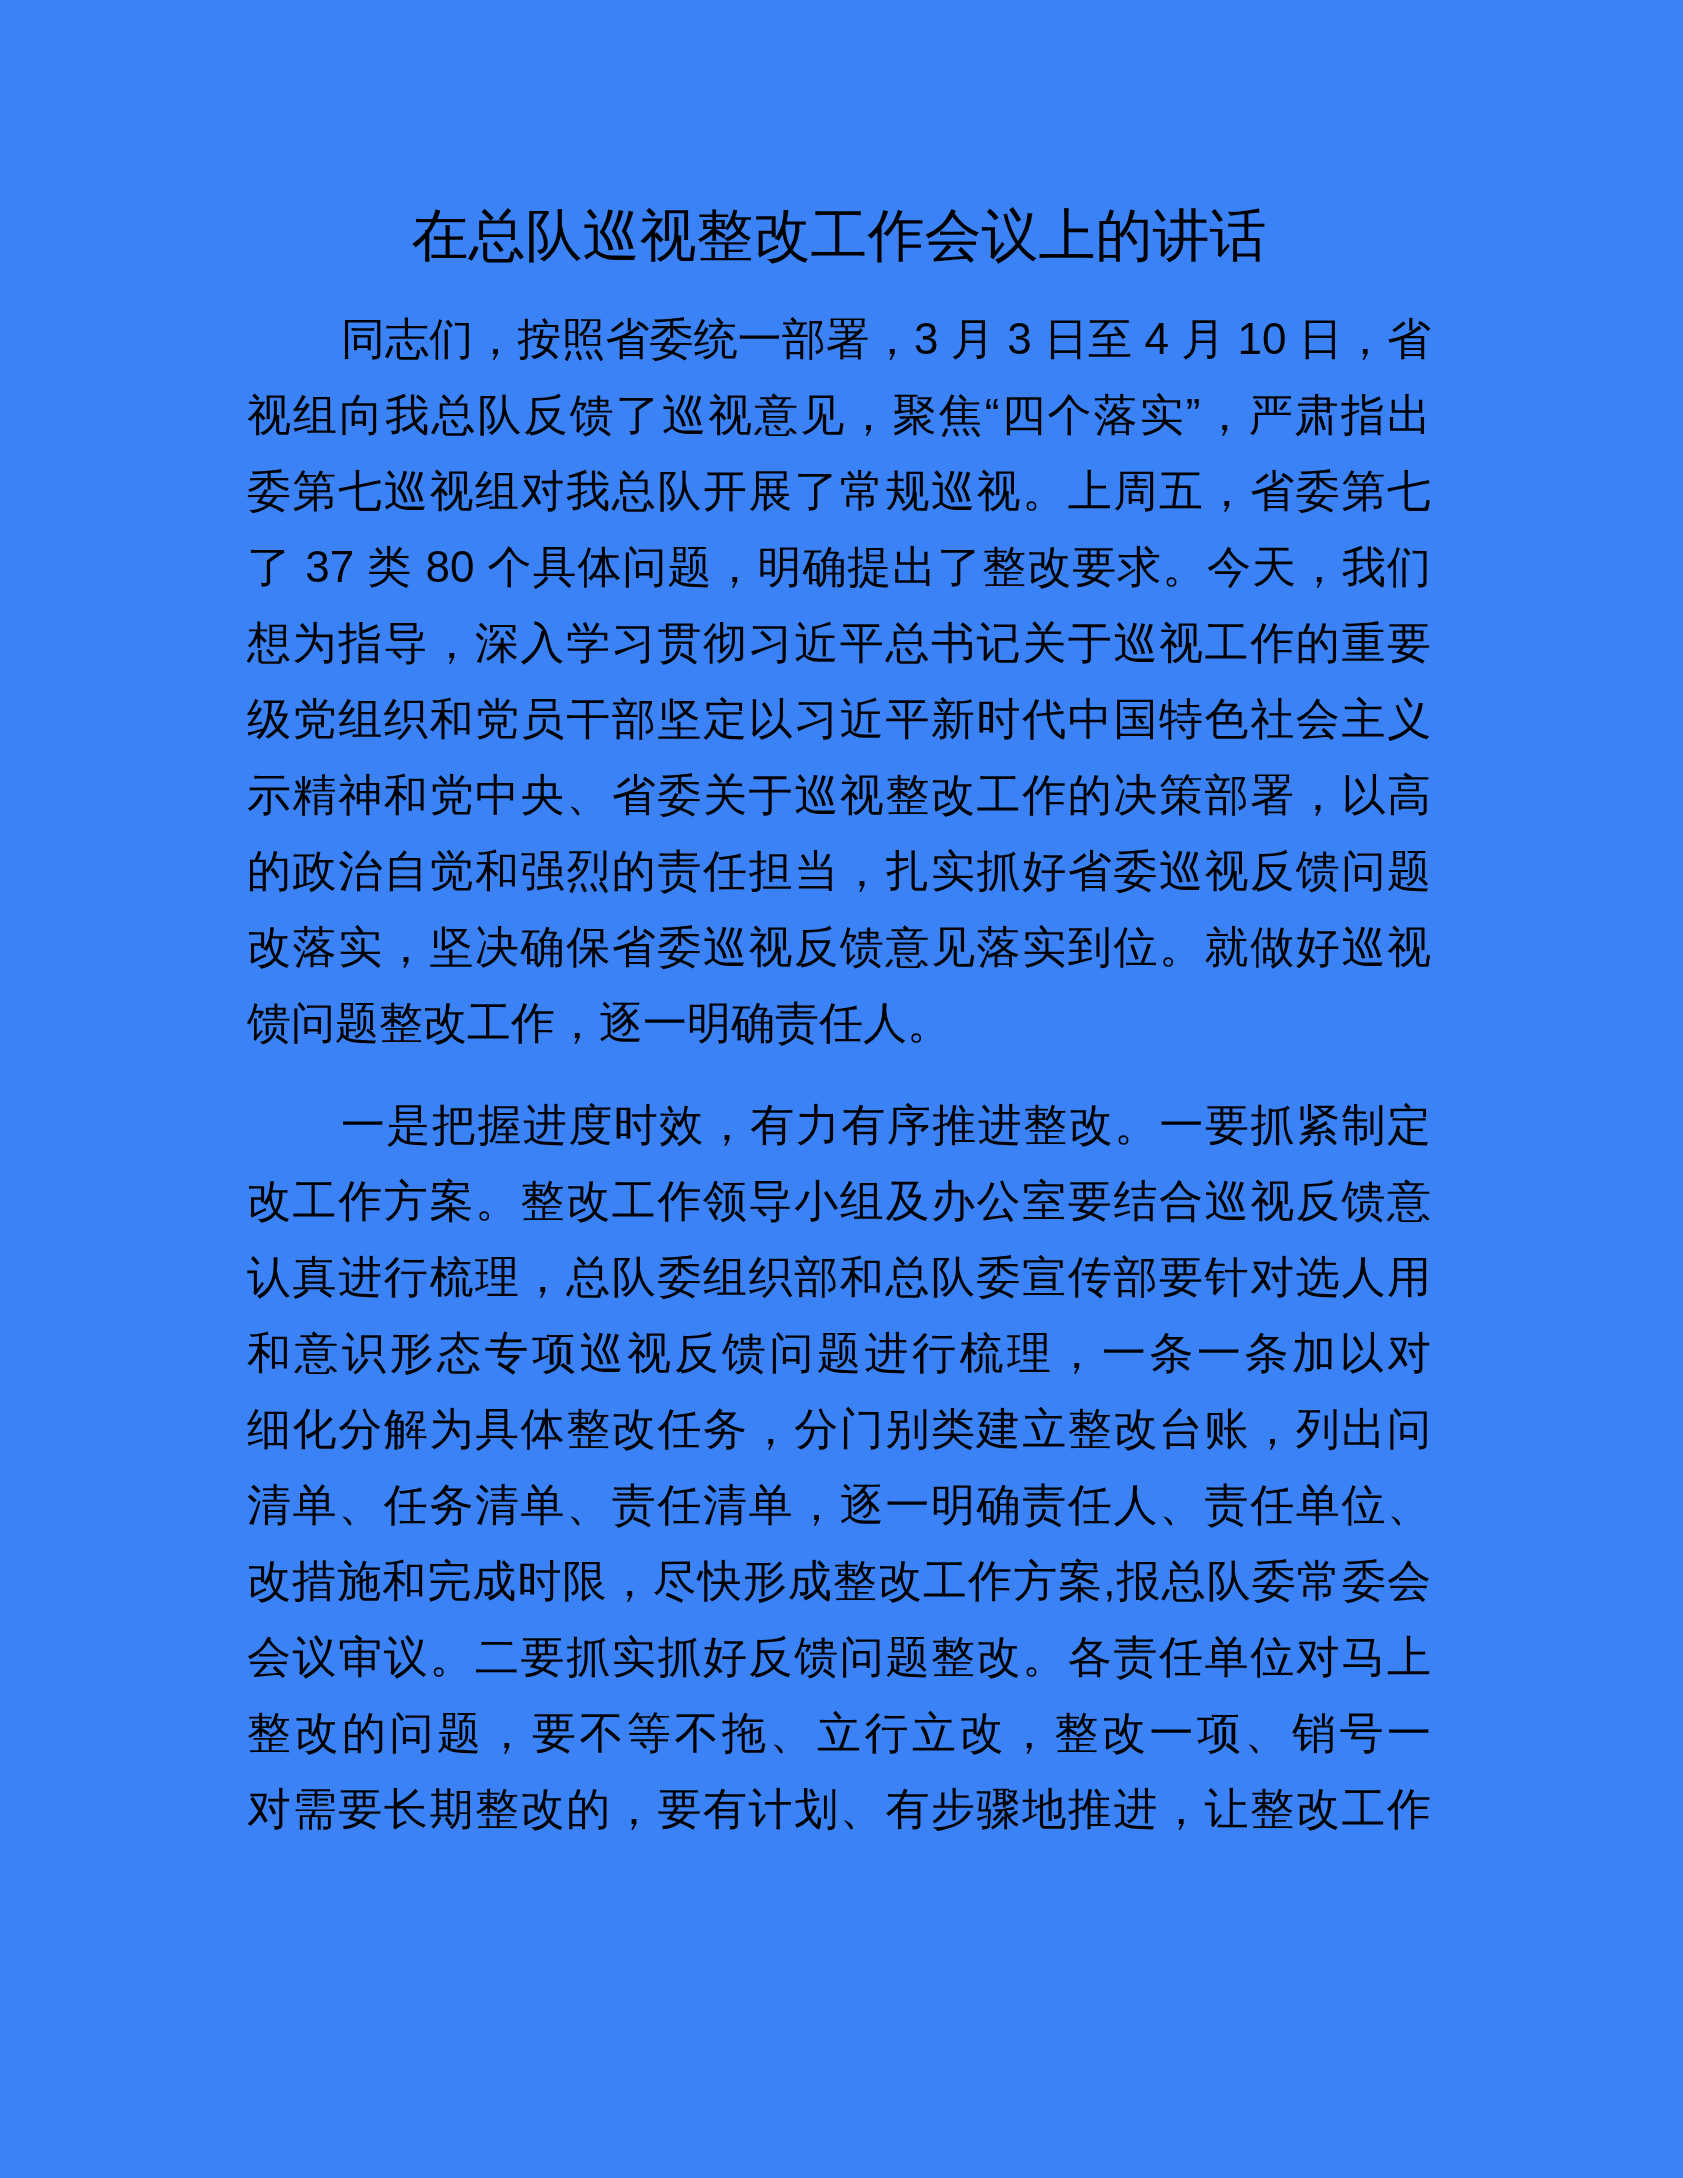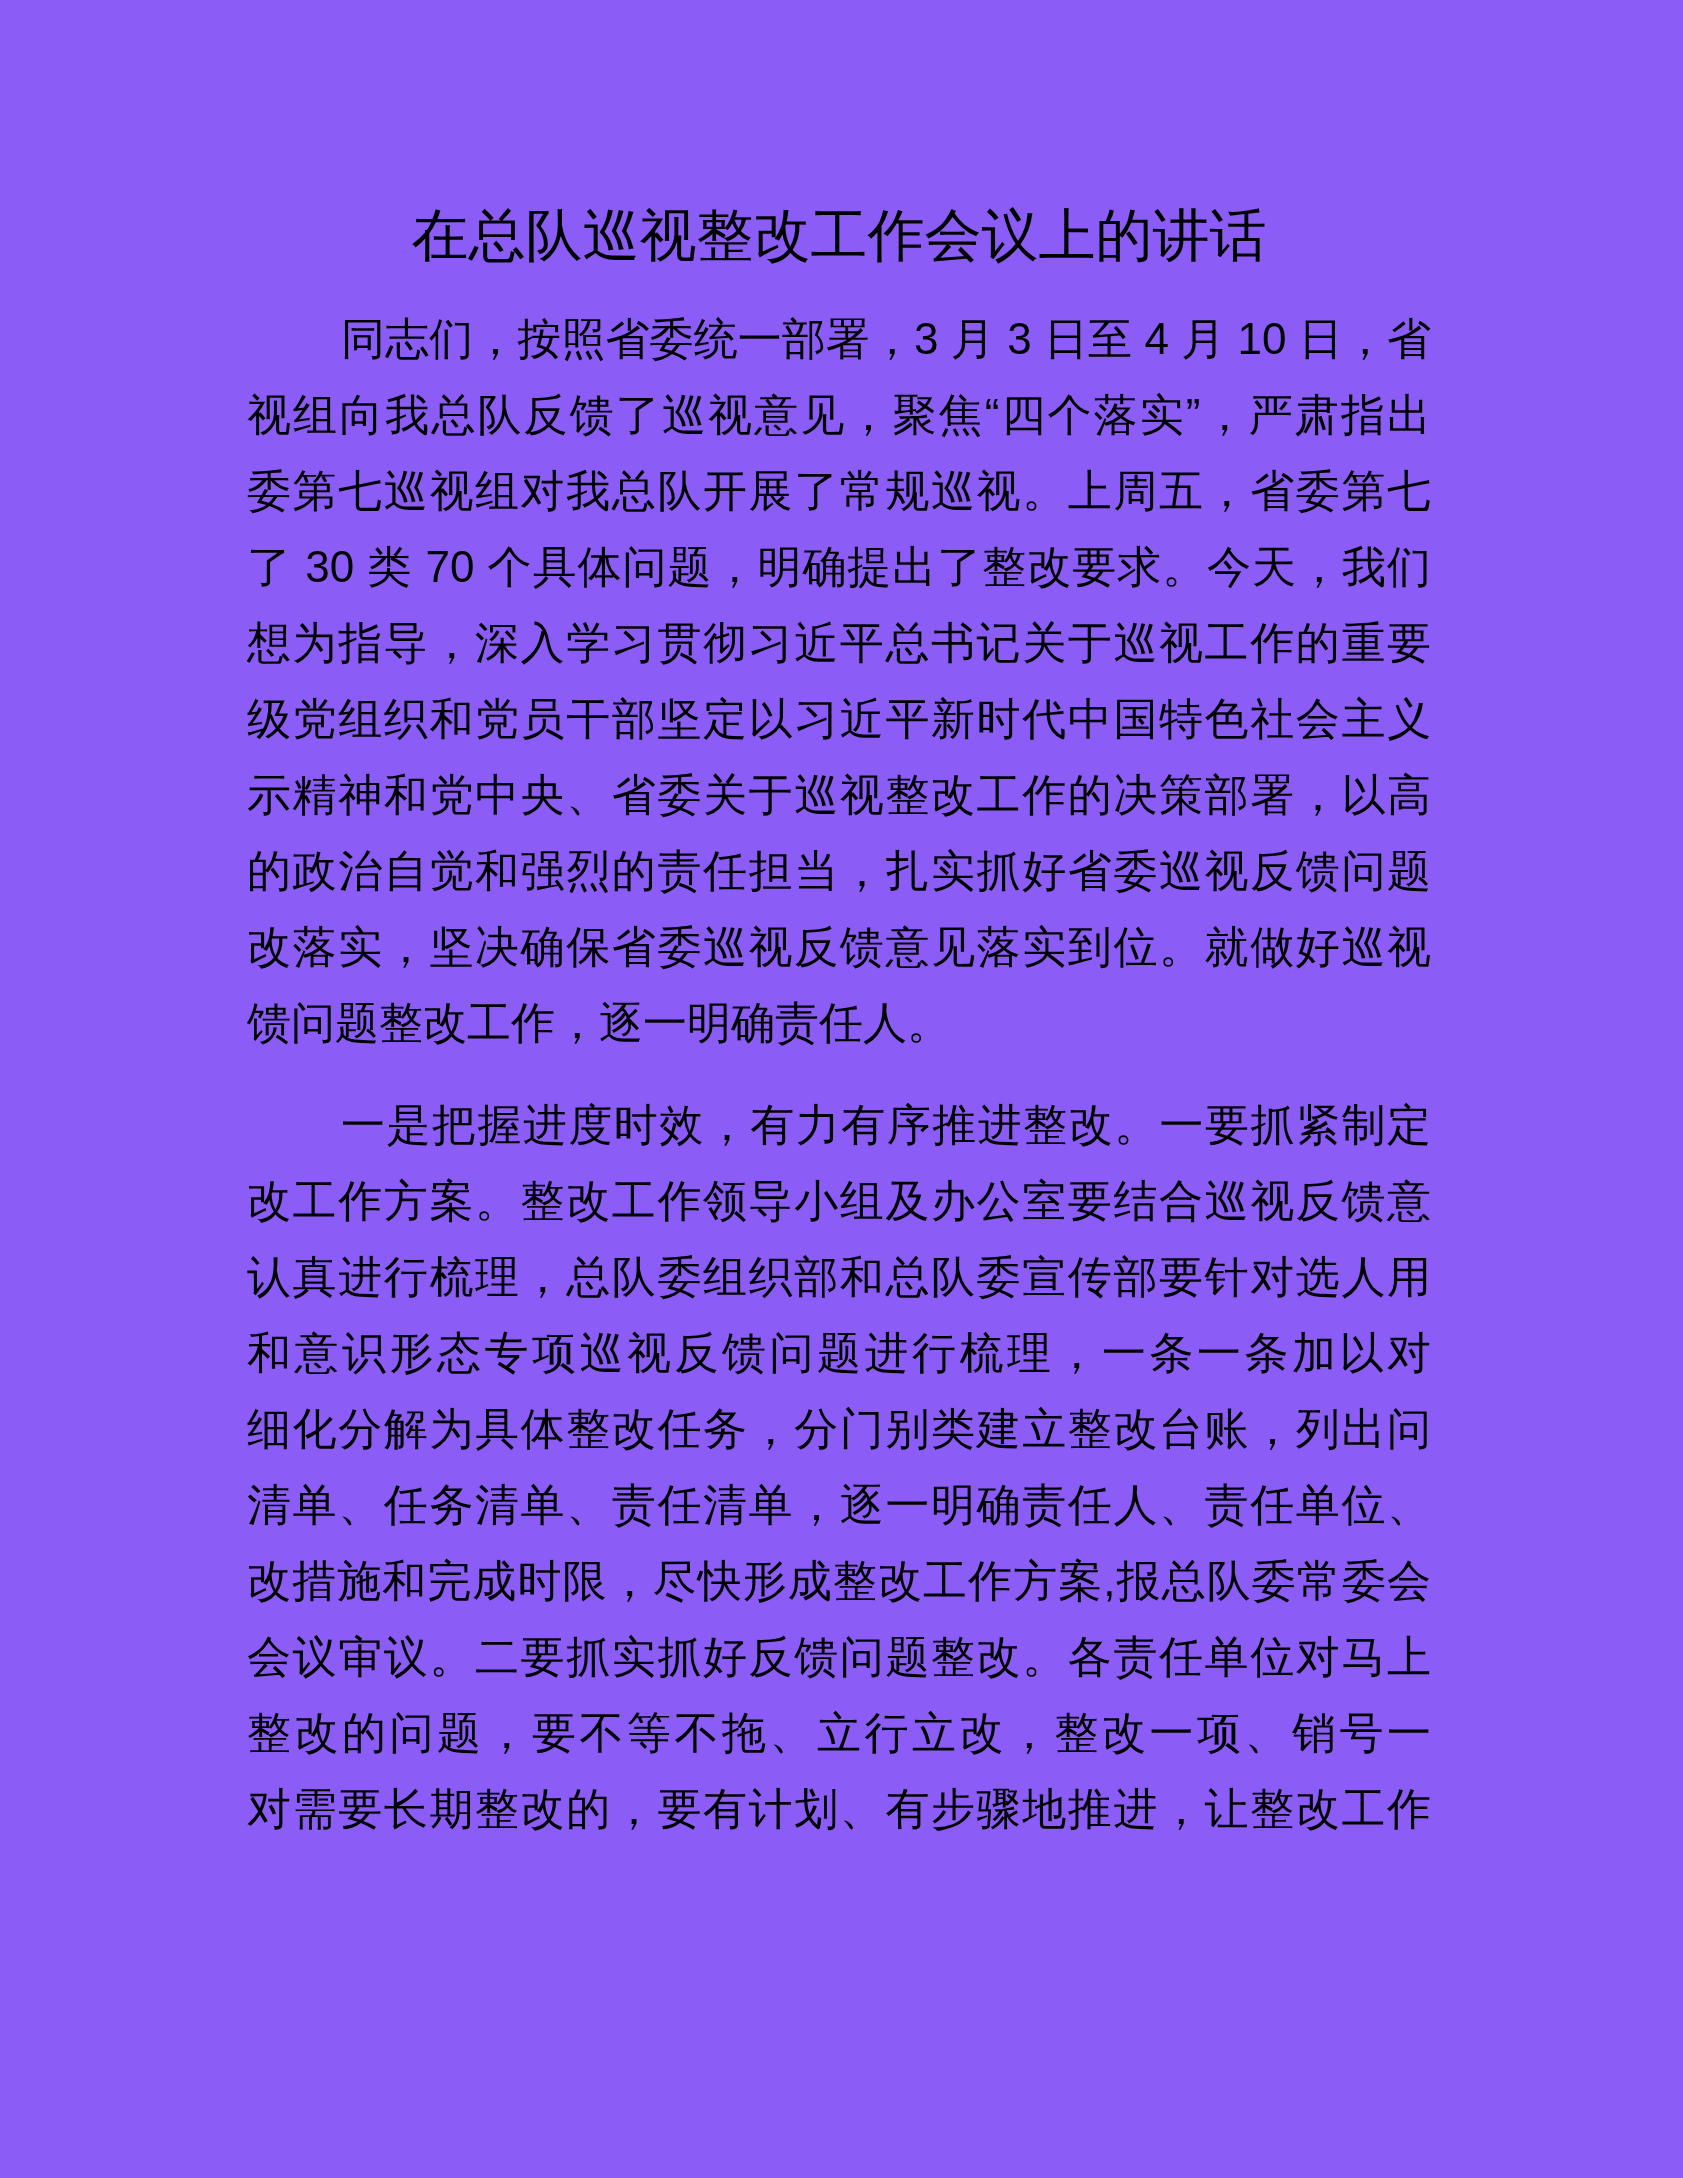--- a/index.html
+++ b/index.html
@@ -4,21 +4,21 @@
 <style>
   html, body {
     margin: 0;
     padding: 0;
     background: #ffffff;
   }
   .page {
     position: relative;
     width: 1683px;
     height: 2178px;
-    background: #8b5cf6;
+    background: #3b82f6;
     color: #000000;
     font-family: "Liberation Sans", sans-serif;
     font-weight: 500;
     overflow: hidden;
   }
   .doc-title {
     position: absolute;
     left: 243px;
     top: 197px;
     width: 1192px;
@@ -54,21 +54,21 @@
 </head>
 <body>
 
 <div class="page">
   <div class="doc-title">在总队巡视整改工作会议上的讲话</div>
   <div class="doc-body">
       <div class="paragraph">
         <div class="line indent">同志们，按照省委统一部署，3 月 3 日至 4 月 10 日，省</div>
         <div class="line">视组向我总队反馈了巡视意见，聚焦“四个落实”，严肃指出</div>
         <div class="line">委第七巡视组对我总队开展了常规巡视。上周五，省委第七巡</div>
-        <div class="line">了 30 类 70 个具体问题，明确提出了整改要求。今天，我们</div>
+        <div class="line">了 37 类 80 个具体问题，明确提出了整改要求。今天，我们</div>
         <div class="line">想为指导，深入学习贯彻习近平总书记关于巡视工作的重要指</div>
         <div class="line">级党组织和党员干部坚定以习近平新时代中国特色社会主义思</div>
         <div class="line">示精神和党中央、省委关于巡视整改工作的决策部署，以高度</div>
         <div class="line">的政治自觉和强烈的责任担当，扎实抓好省委巡视反馈问题整</div>
         <div class="line">改落实，坚决确保省委巡视反馈意见落实到位。就做好巡视反</div>
         <div class="line para-end">馈问题整改工作，逐一明确责任人。</div>
       </div>
       <div class="paragraph">
         <div class="line indent">一是把握进度时效，有力有序推进整改。一要抓紧制定整</div>
         <div class="line">改工作方案。整改工作领导小组及办公室要结合巡视反馈意见</div>

